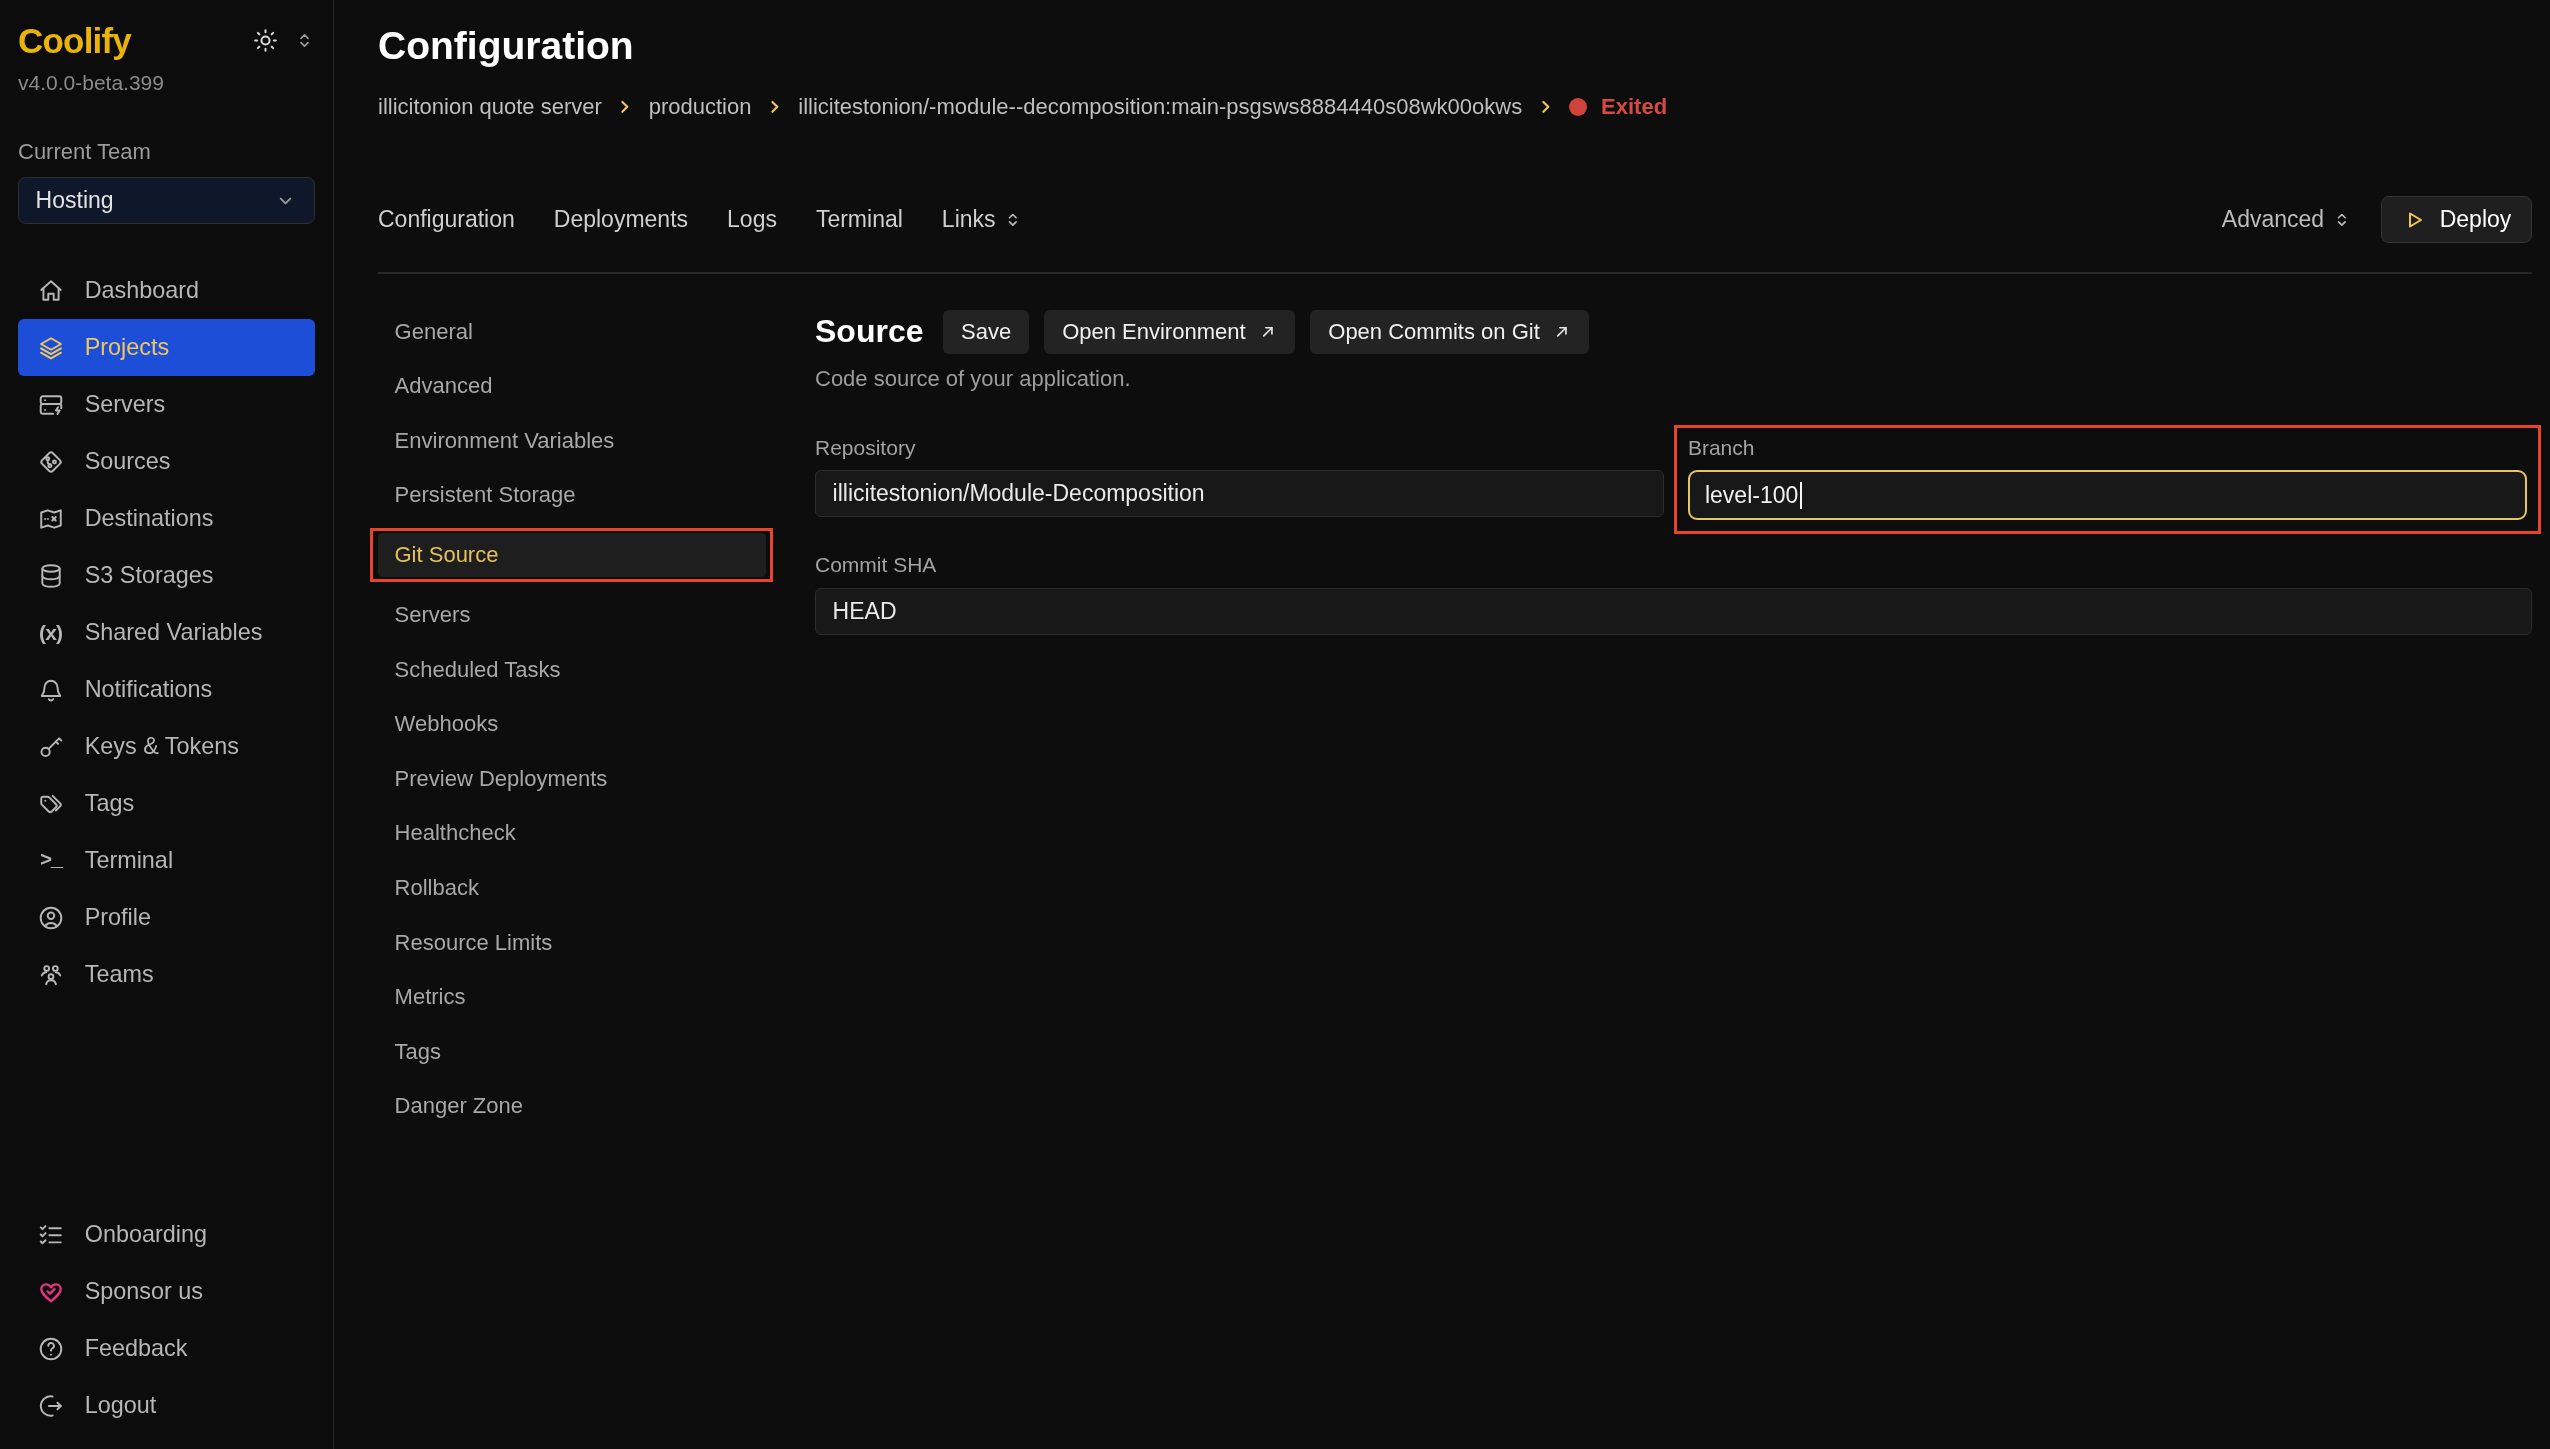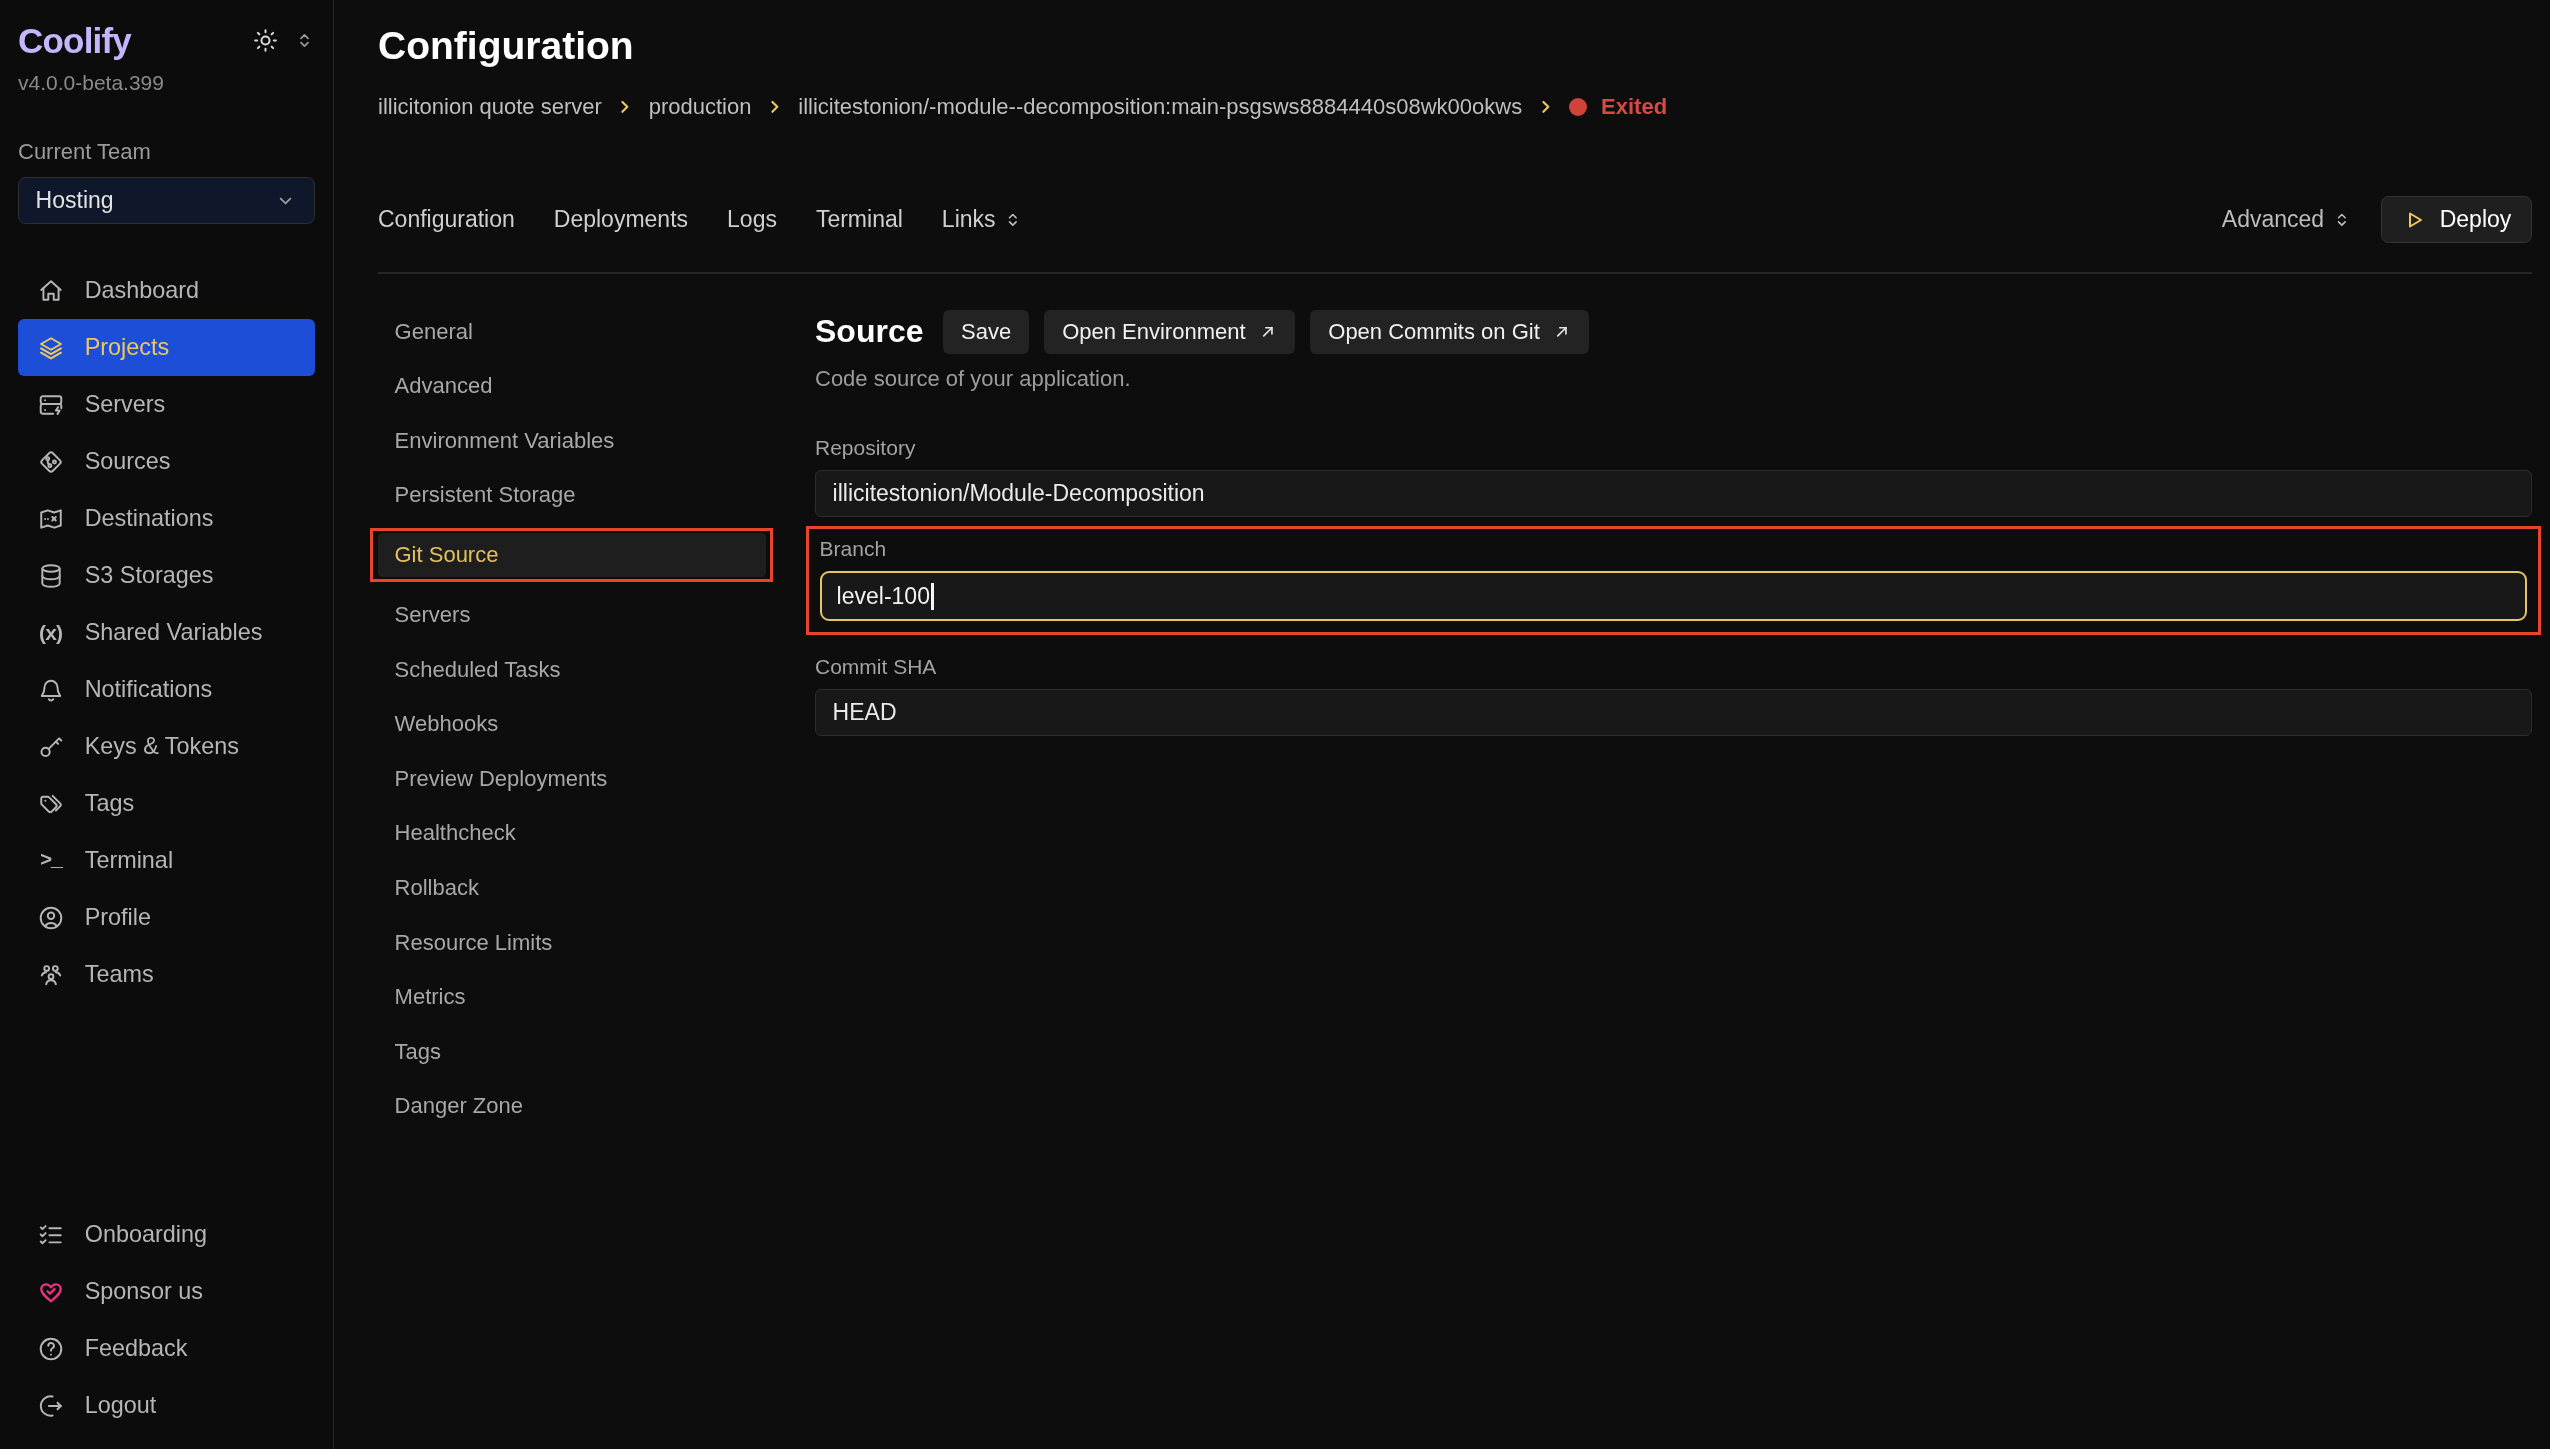--- a/index.html
+++ b/index.html
@@ -13,21 +13,21 @@
   .icon { display:inline-flex; align-items:center; justify-content:center; flex-shrink:0; }
   .icon svg { width:100%; height:100%; }
 
   
   .sidebar {
     position:fixed; top:0; left:0; bottom:0; width:334px;
     background:#0c0c0c; border-right:0.8px solid #262626;
   }
   .sidebar-inner { height:100%; display:flex; flex-direction:column; padding:19.7px 18px 15px 18px; }
   .logo-row { display:flex; align-items:flex-start; justify-content:space-between; }
-  .app-name { font-size:35px; font-weight:bold; color:#c4b5fd; letter-spacing:-0.8px; line-height:41px; }
+  .app-name { font-size:35px; font-weight:bold; color:#eab308; letter-spacing:-0.8px; line-height:41px; }
   .theme-controls { display:flex; align-items:center; gap:15px; margin-top:7.6px; }
   .theme-controls .icon { width:27px; height:27px; color:#d9d9d9; }
   .theme-controls .sel { width:21px; height:21px; color:#9a9a9a; }
   .version { font-size:21px; color:#8a8a8a; margin-top:10.6px; }
   .team-label { font-size:22px; color:#9b9b9b; margin-top:44px; }
   .team-select {
     margin-top:12px; height:47px; border:0.8px solid #2f2f2f; border-radius:7.6px;
     background:#0f172a; display:flex; align-items:center; justify-content:space-between;
     padding:0 16.6px; font-size:23px; color:#e3e3e3; cursor:pointer;
   }
@@ -82,21 +82,21 @@
   .section-title { font-size:32px; font-weight:bold; color:#ffffff; margin-right:4.5px; }
   .btn {
     height:44px; background:#232323; border:none; border-radius:6px; padding:0 18px;
     font-size:22px; color:#f0f0f0; display:flex; align-items:center; gap:12px; cursor:pointer;
     font-family:"Liberation Sans", sans-serif;
     text-align:center;
   }
   .btn .icon { width:19.7px; height:19.7px; color:#e6e6e6; }
   .section-desc { margin-top:12px; font-size:22px; color:#9c9c9c; }
 
-  .fields-row { display:grid; grid-template-columns:1fr; gap:19.7px; margin-top:44px; align-items:start; }
+  .fields-row { display:grid; grid-template-columns:1fr 1fr; gap:19.7px; margin-top:44px; align-items:start; }
   .field-label { font-size:21px; color:#a3a3a3; margin-bottom:10.6px; }
   .text-input {
     width:100%; height:47px; background:#181818; border:0.8px solid #2d2d2d; border-radius:6px;
     color:#eaeaea; font-size:23px; padding:0 16.6px; font-family:"Liberation Sans", sans-serif;
     outline:none;
   }
   .branch-annotation { border:3px solid #e8432d; margin:-10.6px -9px 0 -9px; padding:7.6px 10.6px 10.6px 10.6px; }
   .focus-input {
     height:50px; background:#181818; border:2.3px solid #e9c464; border-radius:9px;
     display:flex; align-items:center; padding:0 15px; font-size:23px; color:#f2f2f2;

